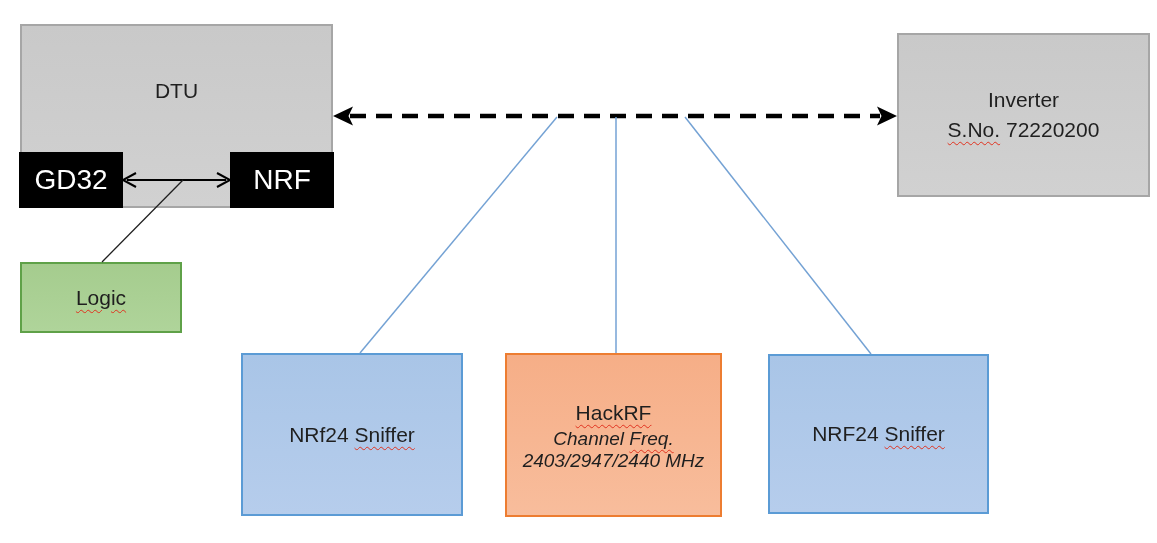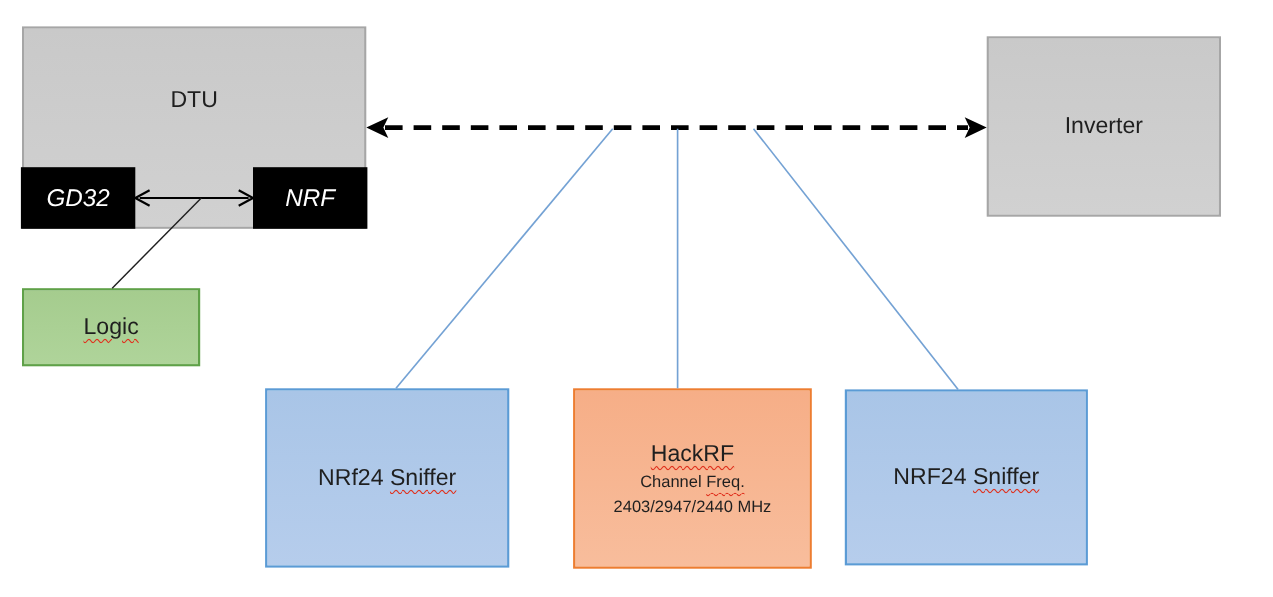--- a/index.html
+++ b/index.html
@@ -27,40 +27,39 @@
     font-size: 21px;
     line-height: 30px;
   }
   .gray-box {
     background: linear-gradient(180deg, #c9c9c9 0%, #d1d1d1 100%);
     border: 2px solid #a6a6a6;
   }
   .black-box {
     background: #000000;
     color: #ffffff;
-    font-size: 22px;
+    font-size: 28px;
     line-height: 24px;
-    font-style: italic;
   }
   .green-box {
     background: linear-gradient(180deg, #a5cc8e 0%, #afd49a 100%);
     border: 2px solid #5fa148;
   }
   .blue-box {
     background: linear-gradient(180deg, #a9c5e7 0%, #b6cdec 100%);
     border: 2px solid #5b9bd5;
   }
   .orange-box {
     background: linear-gradient(180deg, #f6ae87 0%, #f8bd9c 100%);
     border: 2px solid #ed7d31;
-    margin-left: 16px;
   }
   .sub-line {
-    font-size: 15px;
+    font-size: 19px;
     line-height: 22px;
+    font-style: italic;
   }
   .squiggle {
     text-decoration-line: underline;
     text-decoration-style: wavy;
     text-decoration-color: #e0321f;
     text-decoration-thickness: 1px;
     text-underline-offset: 4px;
   }
   .dtu-text {
     position: absolute;
@@ -100,23 +99,26 @@
   </div>
 
   <div class="node black-box" style="left:230px; top:152px; width:104px; height:56px;">
     <span>NRF</span>
   </div>
 
   <div class="node green-box" style="left:20px; top:262px; width:162px; height:71px;">
     <span class="squiggle">Logic</span>
   </div>
 
-  <div class="node gray-box" style="left:897px; top:33px; width:213px; height:164px;">
+  <div class="node gray-box" style="left:897px; top:33px; width:253px; height:164px;">
     <div>
       <span>Inverter</span>
+    </div>
+    <div>
+      <span class="squiggle">S.No.</span><span> 72220200</span>
     </div>
   </div>
 
   <div class="node blue-box" style="left:241px; top:353px; width:222px; height:163px;">
     <div>
       <span>NRf24 </span><span class="squiggle">Sniffer</span>
     </div>
   </div>
 
   <div class="node orange-box" style="left:505px; top:353px; width:217px; height:164px;">

